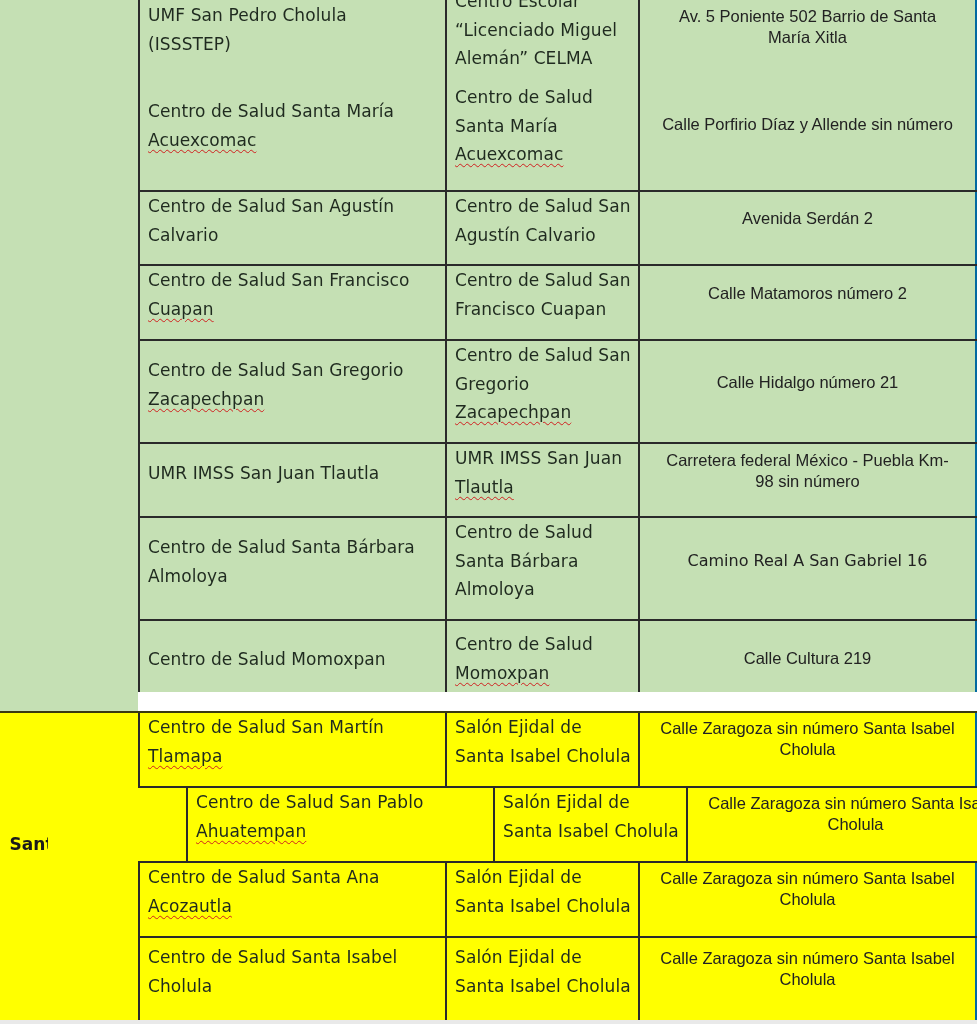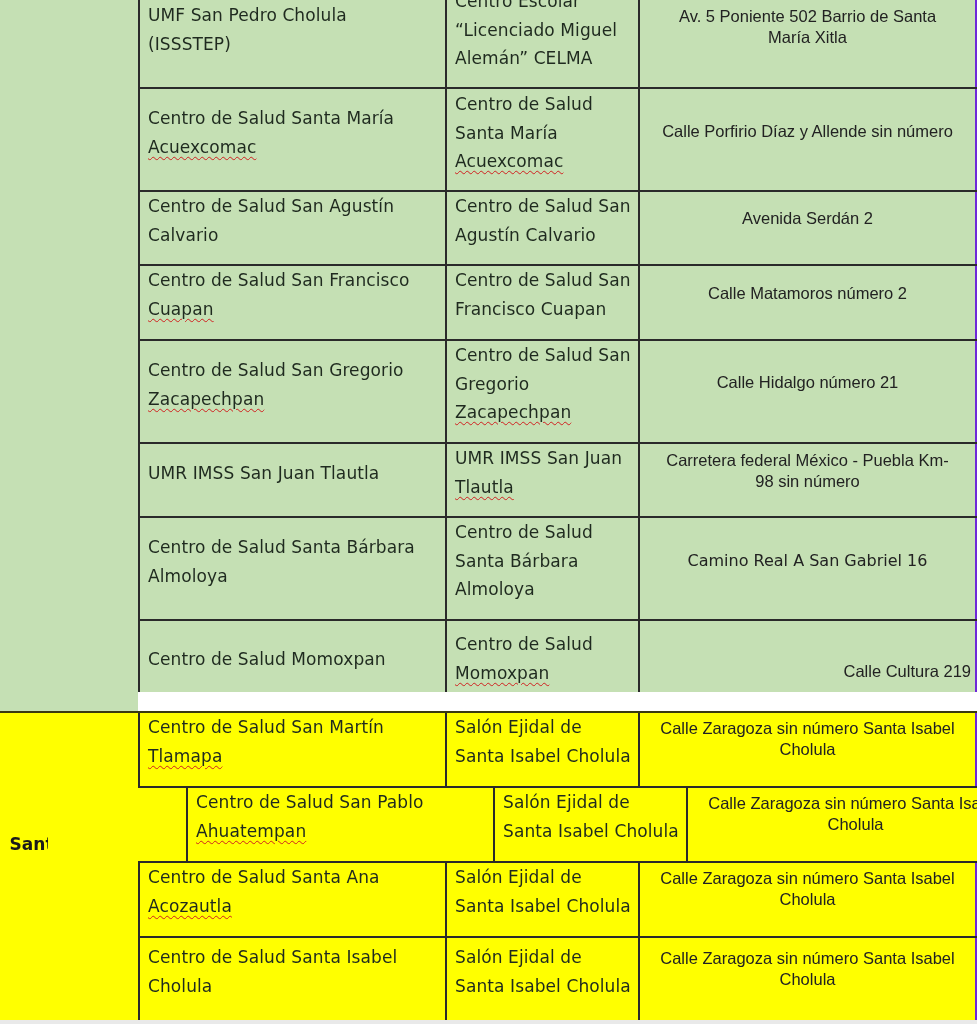--- a/index.html
+++ b/index.html
@@ -2,21 +2,21 @@
 <html><head>
 <meta charset="utf-8">
 <style>
   html, body { margin:0; padding:0; }
   body { width:977px; height:1024px; overflow:hidden; background:#ffffff; position:relative; font-family:"DejaVu Sans", sans-serif; }
   .tbl { position:absolute; left:0; top:0; width:977px; }
   .row { position:absolute; left:0; width:977px; }
   .cell { position:absolute; top:0; bottom:0; box-sizing:border-box; color:#1f2a1f; }
   .c1 { left:138px; width:307px; border-left:2px solid #2a2a2a; }
   .c2 { left:445px; width:193px; border-left:2px solid #2a2a2a; }
-  .c3 { left:638px; width:339px; border-left:2px solid #2a2a2a; border-right:2px solid #6d28d9; }
+  .c3 { left:638px; width:339px; border-left:2px solid #2a2a2a; border-right:2px solid #0369a1; }
   .hline { position:absolute; left:138px; width:839px; height:2px; background:#2a2a2a; }
   .txt { position:absolute; left:8px; right:6px; font-size:17px; line-height:28.5px; letter-spacing:0.1px; font-family:"DejaVu Sans", sans-serif; }
   .addr { position:absolute; left:4px; right:4px; text-align:center; font-family:"Liberation Sans", sans-serif; font-size:16.5px; line-height:21px; color:#222; }
   .group { position:absolute; left:0; width:138px; box-sizing:border-box; }
   .glabel { position:absolute; left:0; right:0; text-align:center; font-weight:bold; font-size:17px; line-height:29px; color:#1a1a1a; font-family:"DejaVu Sans", sans-serif; }
   .green { background:#c5e0b4; }
   .yellow { background:#ffff00; }
   .sq { text-decoration: underline wavy #d02020; text-decoration-thickness:1px; text-underline-offset:3px; }
   .bottom-strip { position:absolute; left:0; top:1020px; width:977px; height:4px; background:#e9e9e9; }
   .yline { position:absolute; left:0; width:977px; height:2px; background:#3a3a10; }
@@ -47,21 +47,21 @@
     </div>
     <div class="cell c3">
       <div class="addr" style="top:6px;">
         <div>Av. 5 Poniente 502 Barrio de Santa</div>
         <div>María Xitla</div>
       </div>
     </div>
   </div>
   <div class="hline" style="top:87px;"></div>
 
-  <div class="row green" style="top:89px;height:114px;">
+  <div class="row green" style="top:82px;height:114px;">
     <div class="cell c1">
       <div class="txt" style="top:15px;">
         <div>Centro de Salud Santa María</div>
         <div class="sq" style="display:inline-block;">Acuexcomac</div>
       </div>
     </div>
     <div class="cell c2">
       <div class="txt" style="top:1px;">
         <div>Centro de Salud</div>
         <div>Santa María</div>
@@ -191,21 +191,21 @@
         </div>
       </div>
     </div>
     <div class="cell c2">
       <div class="txt" style="top:9px;">
         <div>Centro de Salud</div>
         <div class="sq" style="display:inline-block;">Momoxpan</div>
       </div>
     </div>
     <div class="cell c3">
-      <div class="addr" style="top:40px;text-align:right;">
+      <div class="addr" style="top:27px;">
         <div>Calle Cultura 219</div>
       </div>
     </div>
   </div>
 
   <div class="yline" style="top:711px;"></div>
 
   <div class="group yellow" style="top:713px;height:307px;">
     <div class="glabel" style="top:117px;">Santa Isabel</div>
     <div class="glabel" style="top:146px;">Cholula</div>

